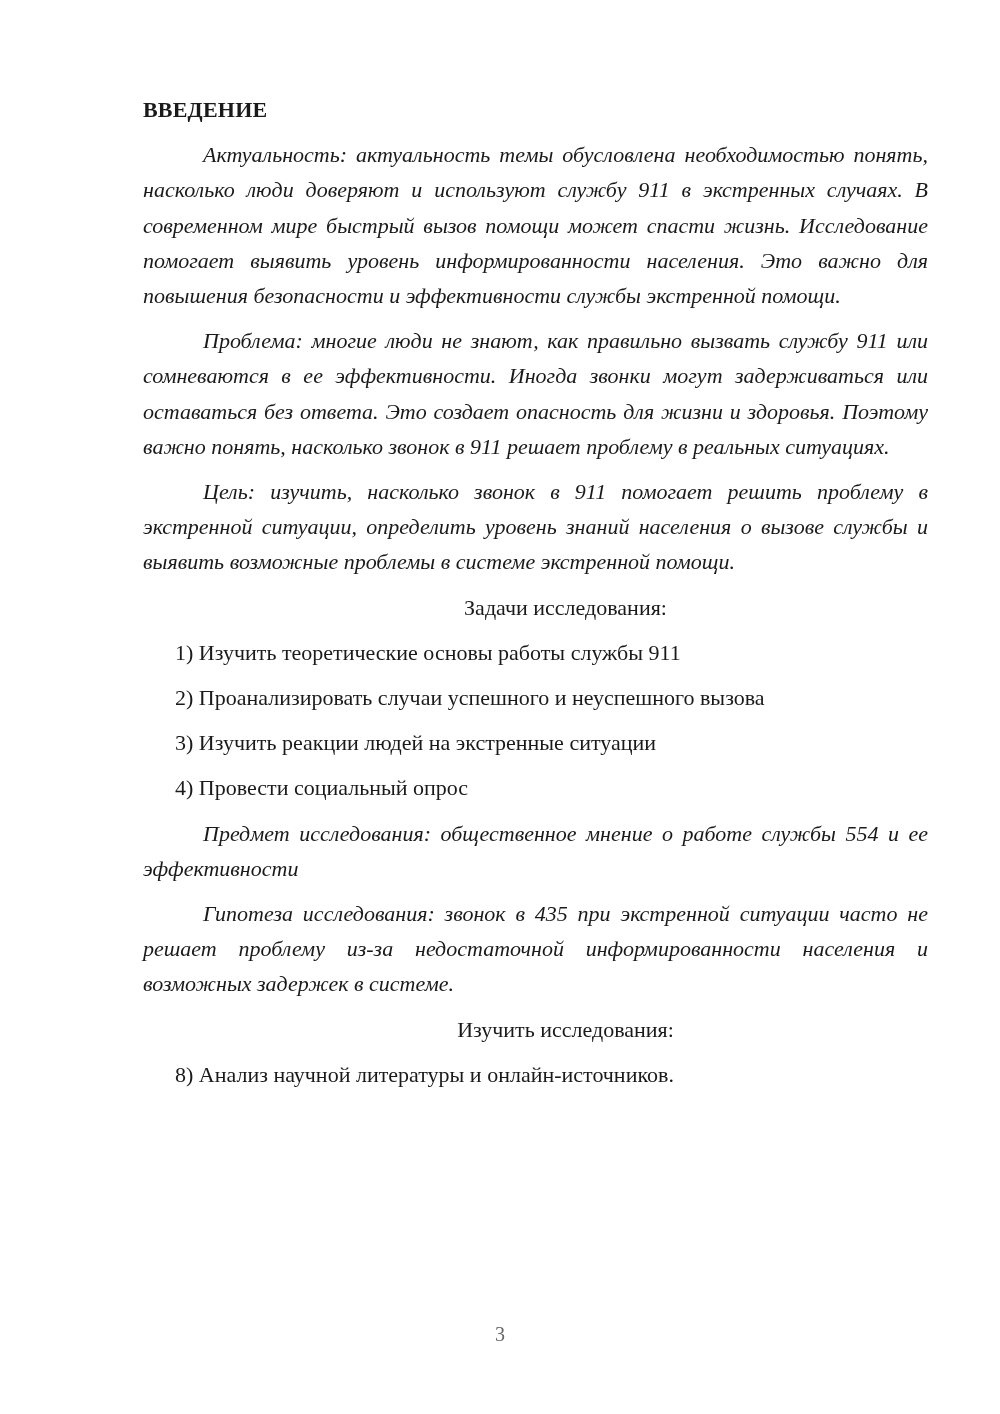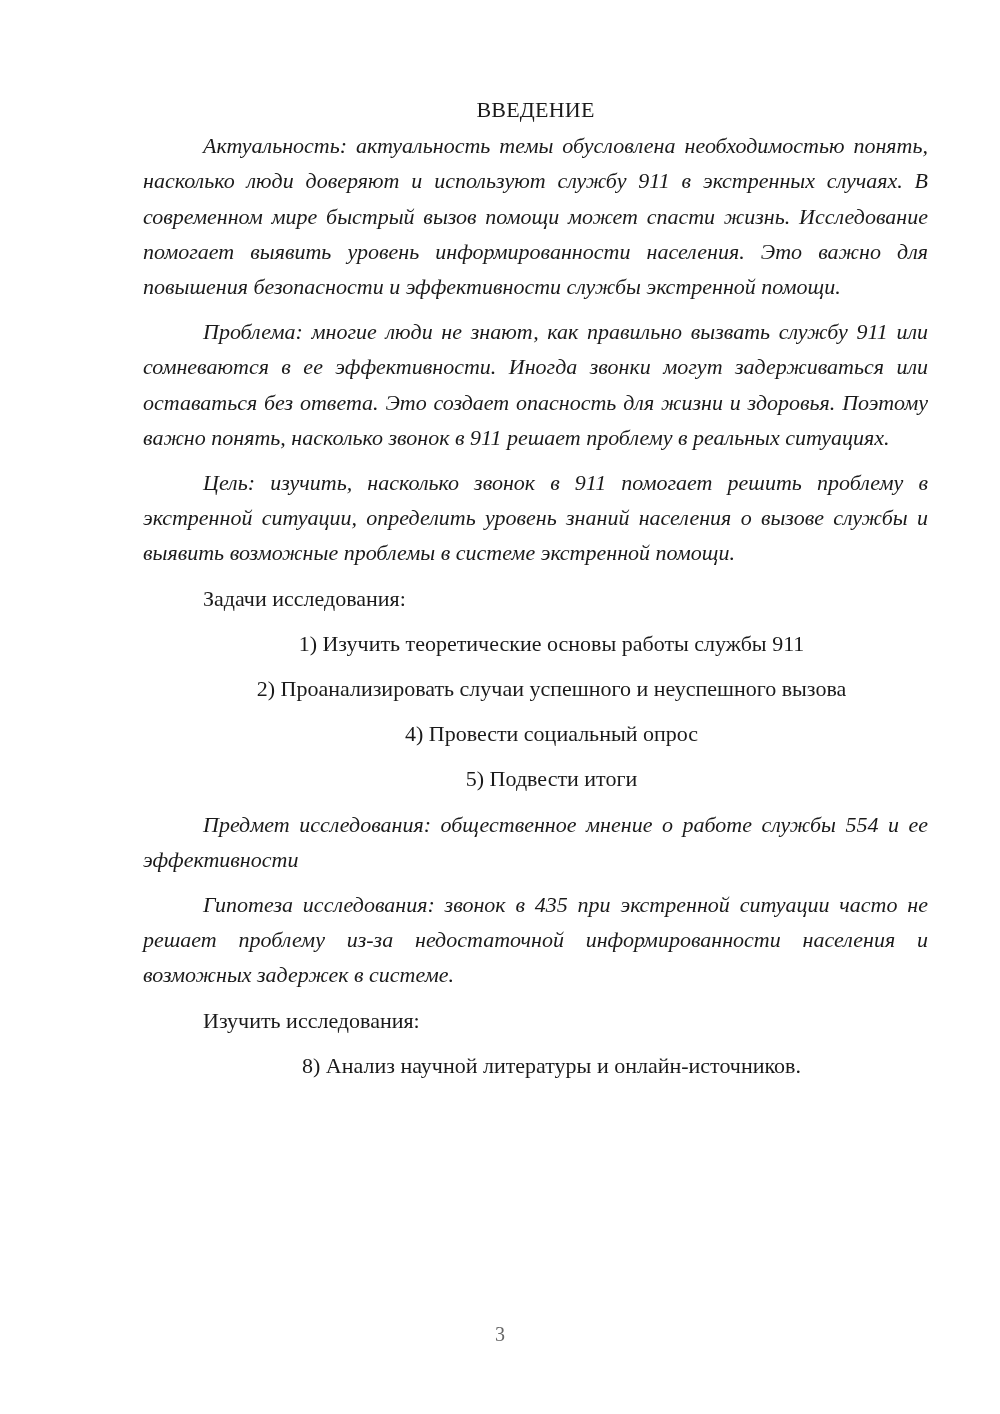--- a/index.html
+++ b/index.html
@@ -17,44 +17,43 @@
       position: absolute;
       left: 143px;
       top: 92px;
       width: 785px;
       font-family: "Liberation Serif", "DejaVu Serif", serif;
       font-size: 22px;
       line-height: 35.2px;
       color: #1a1a1a;
     }
     .title {
-      text-align: center;
-      font-weight: normal;
-      margin: 0 0 1px 0;
+      font-weight: bold;
+      margin: 0 0 10px 0;
       letter-spacing: 0.2px;
     }
     .para {
       text-align: justify;
       text-indent: 60px;
       margin: 0 0 10px 0;
       font-style: italic;
     }
     .heading-line {
       text-indent: 60px;
       margin: 0 0 10px 0;
+      text-align: center;
     }
     .list {
       list-style: none;
       margin: 0;
       padding: 0;
     }
     .list li {
       padding-left: 32px;
       margin: 0 0 10px 0;
-      text-align: center;
     }
     .page-number {
       position: absolute;
       top: 1323px;
       left: 0;
       width: 1000px;
       text-align: center;
       font-family: "Liberation Serif", "DejaVu Serif", serif;
       font-size: 20px;
       color: #666666;
@@ -70,22 +69,22 @@
 
   <p class="para">Проблема: многие люди не знают, как правильно вызвать службу 911 или сомневаются в ее эффективности. Иногда звонки могут задерживаться или оставаться без ответа. Это создает опасность для жизни и здоровья. Поэтому важно понять, насколько звонок в 911 решает проблему в реальных ситуациях.</p>
 
   <p class="para">Цель: изучить, насколько звонок в 911 помогает решить проблему в экстренной ситуации, определить уровень знаний населения о вызове службы и выявить возможные проблемы в системе экстренной помощи.</p>
 
   <p class="heading-line">Задачи исследования:</p>
 
   <ul class="list">
     <li>1) Изучить теоретические основы работы службы 911</li>
     <li>2) Проанализировать случаи успешного и неуспешного вызова</li>
+    <li>3) Изучить реакции людей на экстренные ситуации</li>
     <li>4) Провести социальный опрос</li>
-    <li>5) Подвести итоги</li>
   </ul>
 
 
   <p class="para">Предмет исследования: общественное мнение о работе службы 554 и ее эффективности</p>
 
   <p class="para">Гипотеза исследования: звонок в 435 при экстренной ситуации часто не решает проблему из-за недостаточной информированности населения и возможных задержек в системе.</p>
 
   <p class="heading-line">Изучить исследования:</p>
 
   <ul class="list">

